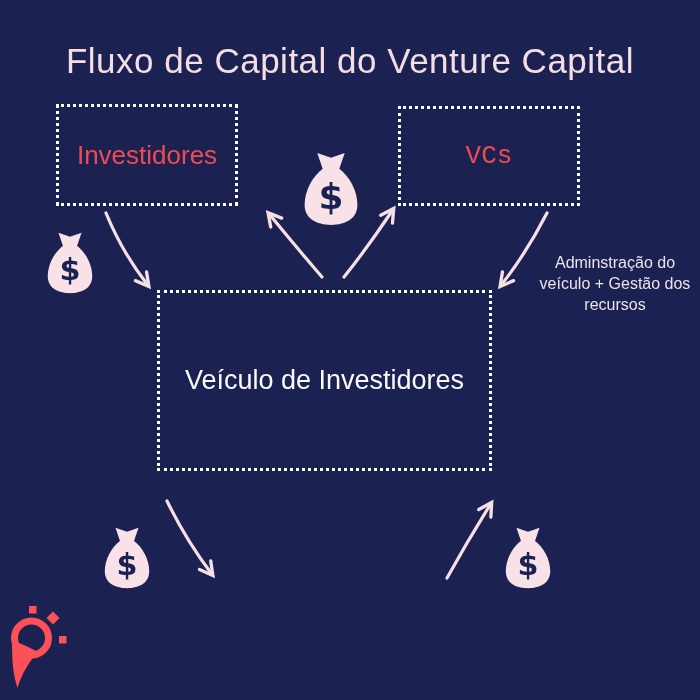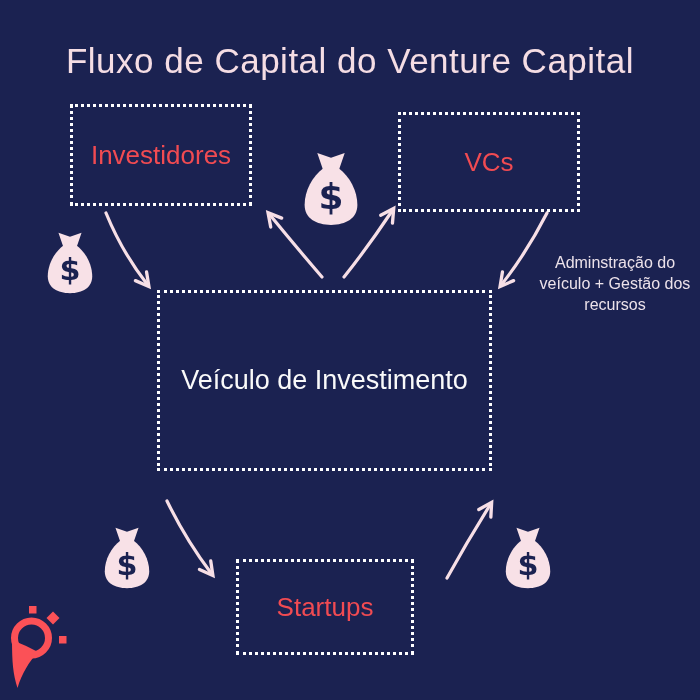--- a/index.html
+++ b/index.html
@@ -17,22 +17,22 @@
     text-align:center;
     font-size:35px; font-weight:500; letter-spacing:0.5px;
     color:#f5dde4;
   }
   .box {
     position:absolute;
     border:3px dotted #ffffff;
     display:flex; align-items:center; justify-content:center;
     box-sizing:border-box;
   }
-  .box-investidores { left:70px;  top:104px; width:182px; height:102px; }
-  .box-vcs          { left:398px; top:112px; width:182px; height:100px; }
+  .box-investidores { left:56px;  top:104px; width:182px; height:102px; }
+  .box-vcs          { left:398px; top:106px; width:182px; height:100px;font-family:Liberation Mono, monospace; }
   .box-veiculo      { left:157px; top:290px; width:335px; height:181px; }
   .box-startups     { left:236px; top:559px; width:178px; height:96px;  }
   .label-red   { color:#f14b52; font-size:26px; font-weight:500; }
   .label-white { color:#fafafa; font-size:27px; font-weight:400; }
   .annotation {
     position:absolute; left:525px; top:252px; width:180px;
     text-align:center;
     font-size:16px; line-height:21px;
     color:#ece2ea;
   }
@@ -82,26 +82,23 @@
 
   <div class="box box-investidores">
     <span class="label-red">Investidores</span>
   </div>
 
   <div class="box box-vcs">
     <span class="label-red">VCs</span>
   </div>
 
   <div class="box box-veiculo">
-    <span class="label-white">Veículo de Investimento</span>
+    <span class="label-white">Veículo de Investidores</span>
   </div>
 
-  <div class="box box-startups">
-    <span class="label-red">Startups</span>
-  </div>
 
   <svg class="bag bag-top" viewBox="0 0 60 72">
       <use href="#moneybag"></use>
     </svg>
   <svg class="bag bag-left" viewBox="0 0 60 72">
       <use href="#moneybag"></use>
     </svg>
   <svg class="bag bag-bottom-left" viewBox="0 0 60 72">
       <use href="#moneybag"></use>
     </svg>

